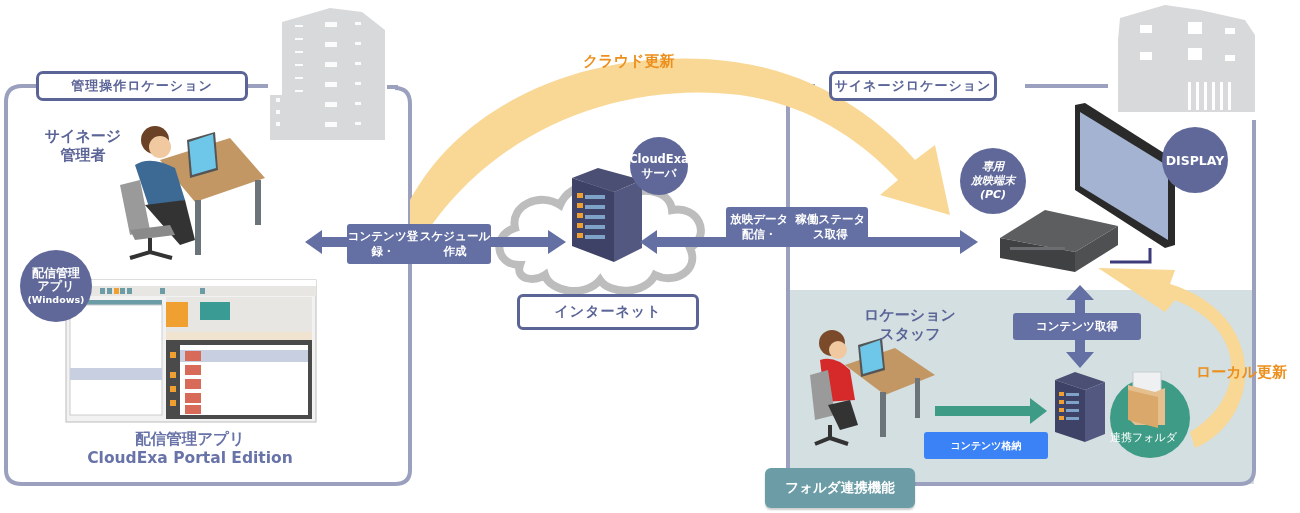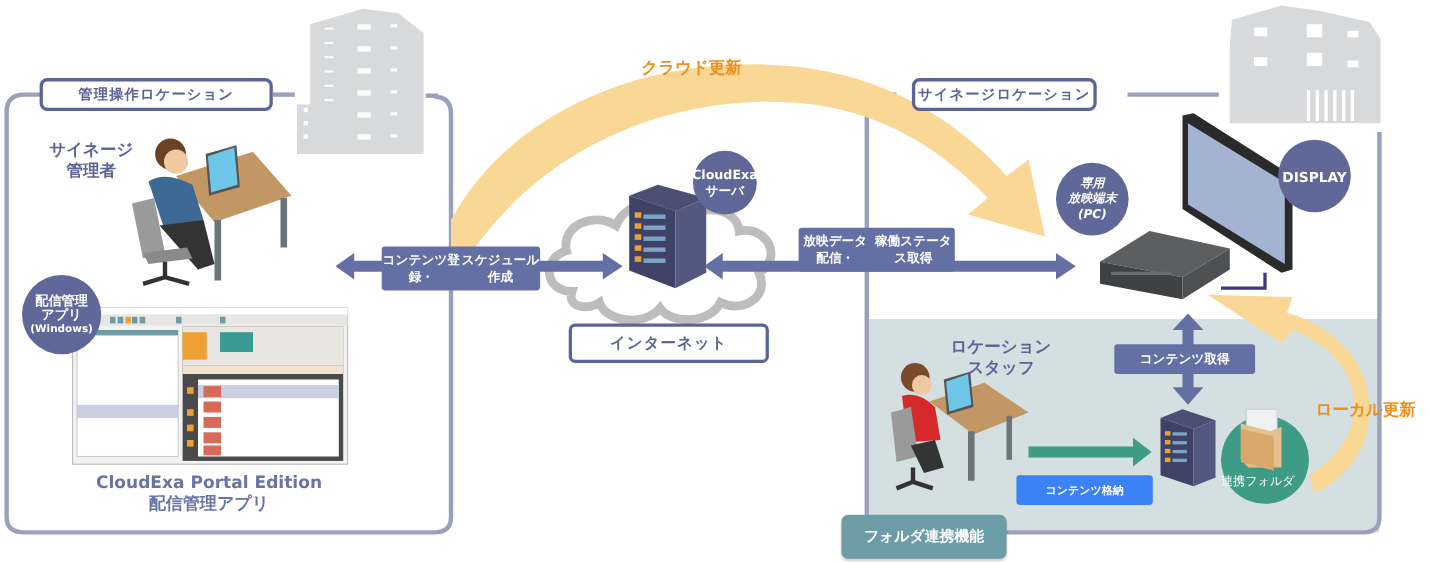--- a/index.html
+++ b/index.html
@@ -234,22 +234,22 @@
   <div>管理者</div>
 </div>
 
 <div class="circle" style="left:20px;top:250px;width:72px;height:72px;font-size:12px;line-height:13px;">
   <div>配信管理</div>
   <div>アプリ</div>
   <div style="font-size:9.5px;">(Windows)</div>
 </div>
 
 <div class="app-title" style="left:60px;top:430px;width:260px;font-size:15.5px;line-height:19px;">
+  <div>配信管理アプリ</div>
   <div>CloudExa Portal Edition</div>
-  <div>配信管理アプリ</div>
 </div>
 
 <div class="orange" style="left:583px;top:36px;">クラウド更新</div>
 
 <div class="blue-box" style="left:347px;top:224px;width:144px;height:40px;">
   <div>コンテンツ登録・</div>
   <div>スケジュール作成</div>
 </div>
 
 <div class="circle" style="left:630px;top:137px;width:58px;height:58px;font-size:11.5px;line-height:14px;">

